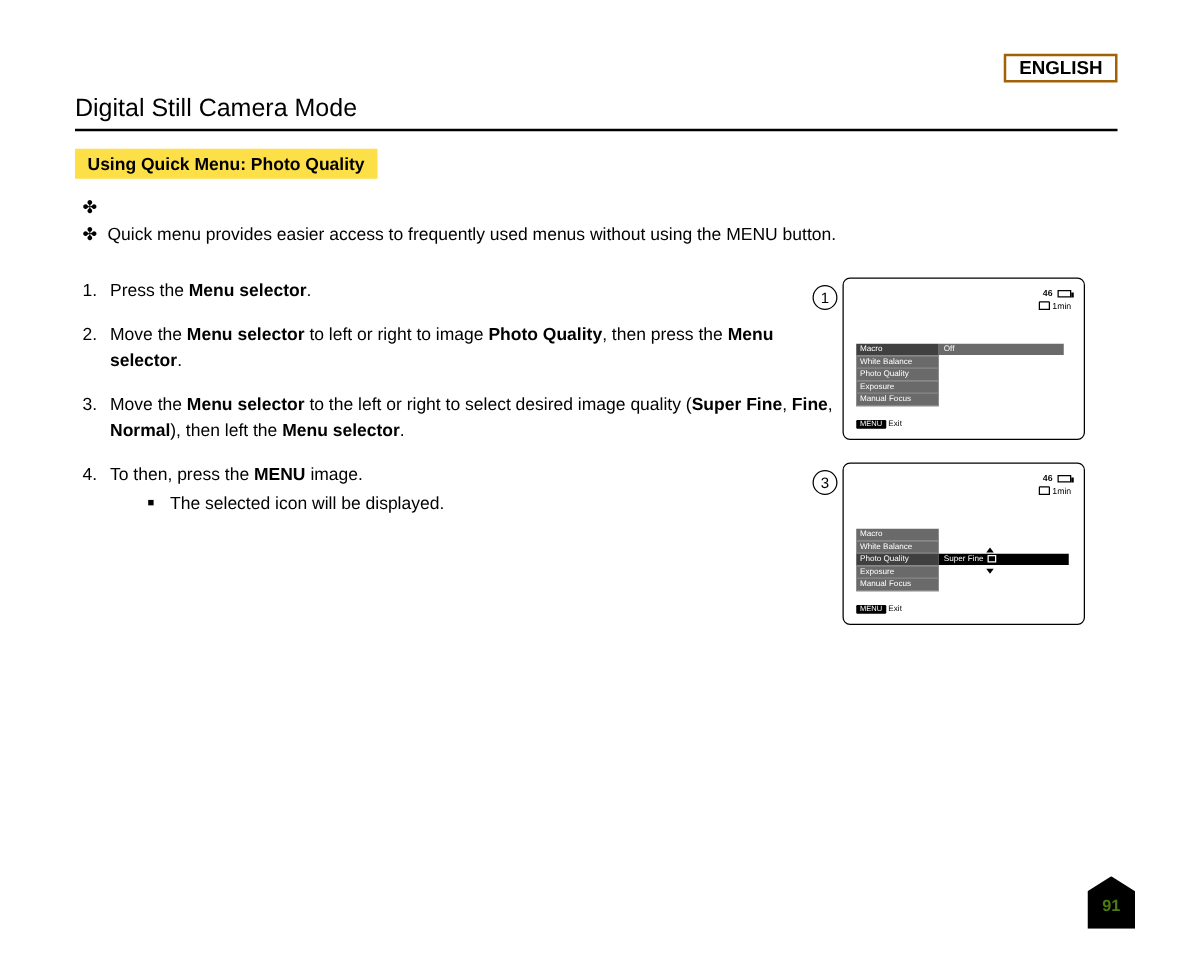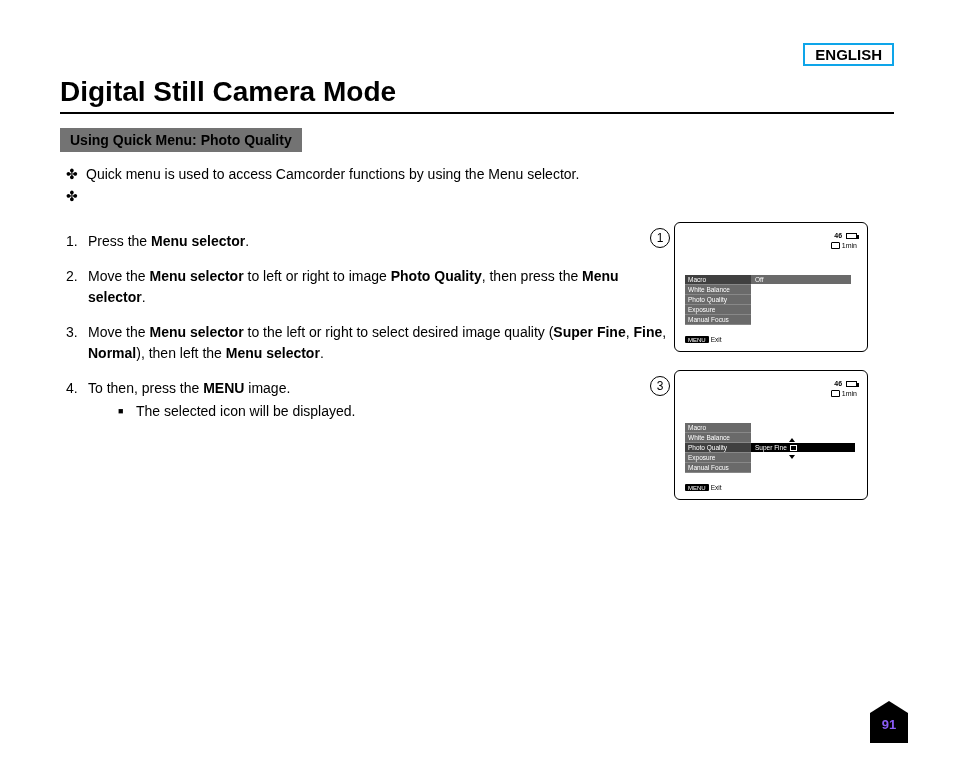--- a/index.html
+++ b/index.html
@@ -11,37 +11,37 @@
     position: relative;
     color: #000;
   }
   .page {
     padding: 48px 60px 40px 60px;
   }
   .lang-box {
     position: absolute;
     top: 43px;
     right: 60px;
-    border: 2px solid #0ea5e9;
+    border: 2px solid #a16207;
     padding: 1px 10px;
     font-weight: bold;
     font-size: 15px;
   }
   .title {
-    font-size: 28px;
-    font-weight: bold;
+    font-size: 20px;
+    font-weight: normal;
     margin-top: 28px;
   }
   .hr {
     border-top: 2px solid #000;
     margin: 4px 0 14px 0;
   }
   .subhead {
     display: inline-block;
-    background: #737373;
+    background: #fde047;
     font-weight: bold;
     font-size: 14px;
     padding: 4px 10px;
     margin-bottom: 12px;
   }
   .bullets {
     font-size: 14px;
     line-height: 1.55;
     margin-bottom: 20px;
     margin-left: 6px;
@@ -198,41 +198,41 @@
   .pagenum-wrap {
     position: absolute;
     right: 46px;
     bottom: 36px;
     width: 38px;
     height: 42px;
   }
   .pagenum-wrap svg { width:38px; height:42px; }
   .pagenum-text {
     position:absolute; top:16px; left:0; width:38px;
-    text-align:center; color:#8b5cf6; font-weight:bold; font-size:13px;
+    text-align:center; color:#4d7c0f; font-weight:bold; font-size:13px;
   }
 </style>
 </head>
 <body>
 
 <div class="page">
   <div class="lang-box">ENGLISH</div>
 
   <h1 class="title">Digital Still Camera Mode</h1>
   <div class="hr"></div>
 
   <div class="subhead">Using Quick Menu: Photo Quality</div>
 
   <div class="bullets">
     <div class="row">
         <span class="mark">✤</span>
-        <span>Quick menu is used to access Camcorder functions by using the Menu selector.</span>
       </div>
     <div class="row">
         <span class="mark">✤</span>
+        <span>Quick menu provides easier access to frequently used menus without using the MENU button.</span>
       </div>
   </div>
 
   <div class="left-col">
     <ol class="steps">
       <li>
         <span>Press the </span><span class="b">Menu selector</span><span>.</span>
       </li>
       <li>
         <span>Move the </span><span class="b">Menu selector</span><span> to left or right to image </span><span class="b">Photo Quality</span><span>, then press the </span><span class="b">Menu selector</span><span>.</span>

